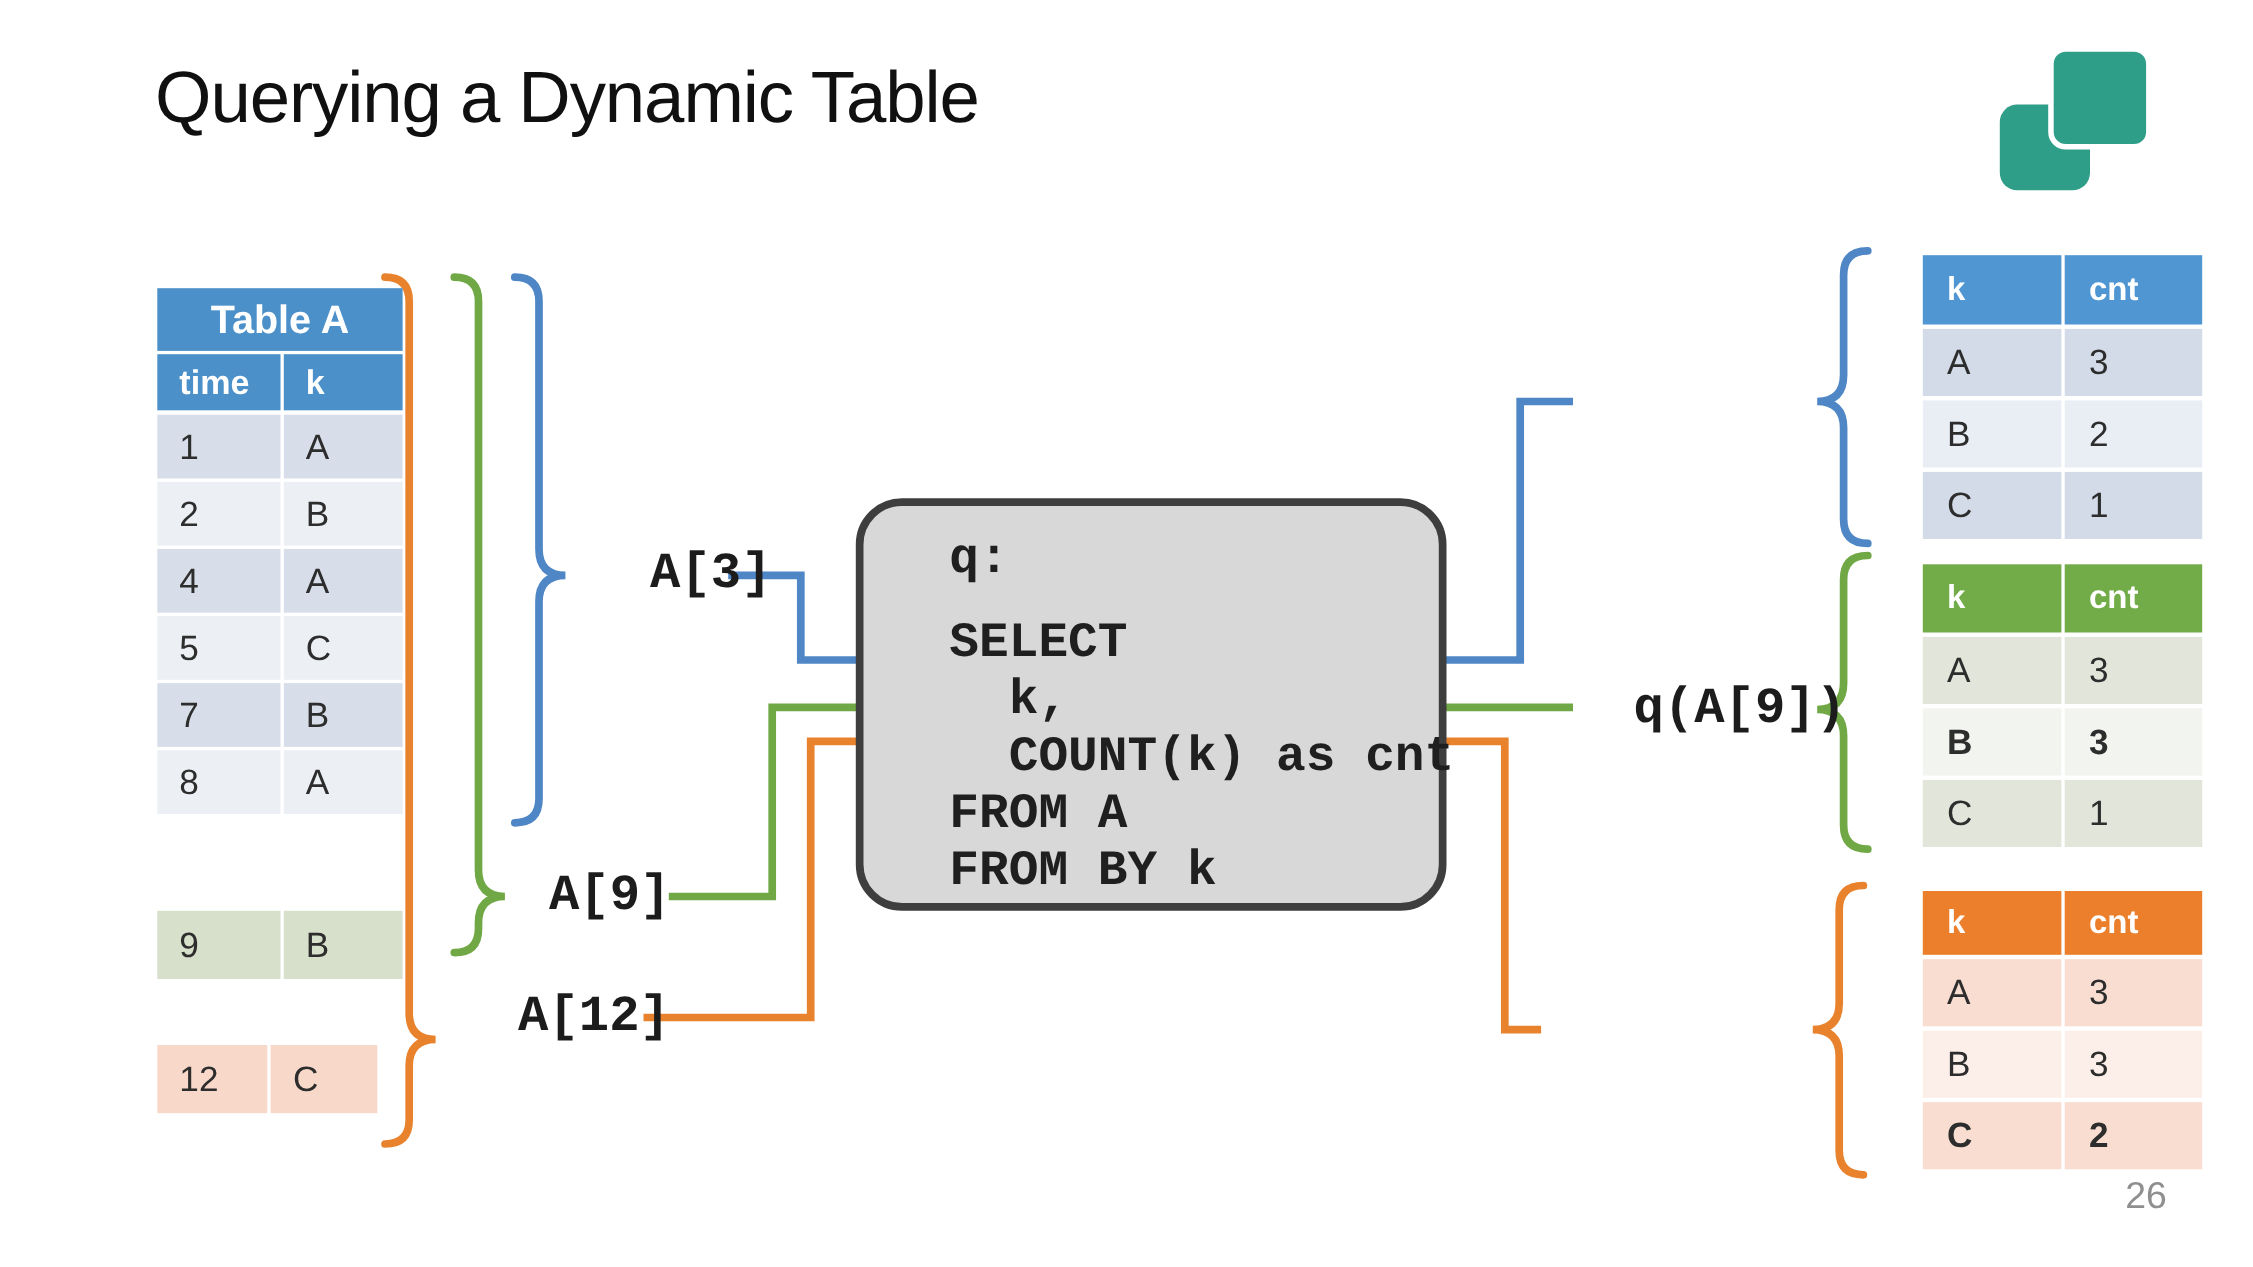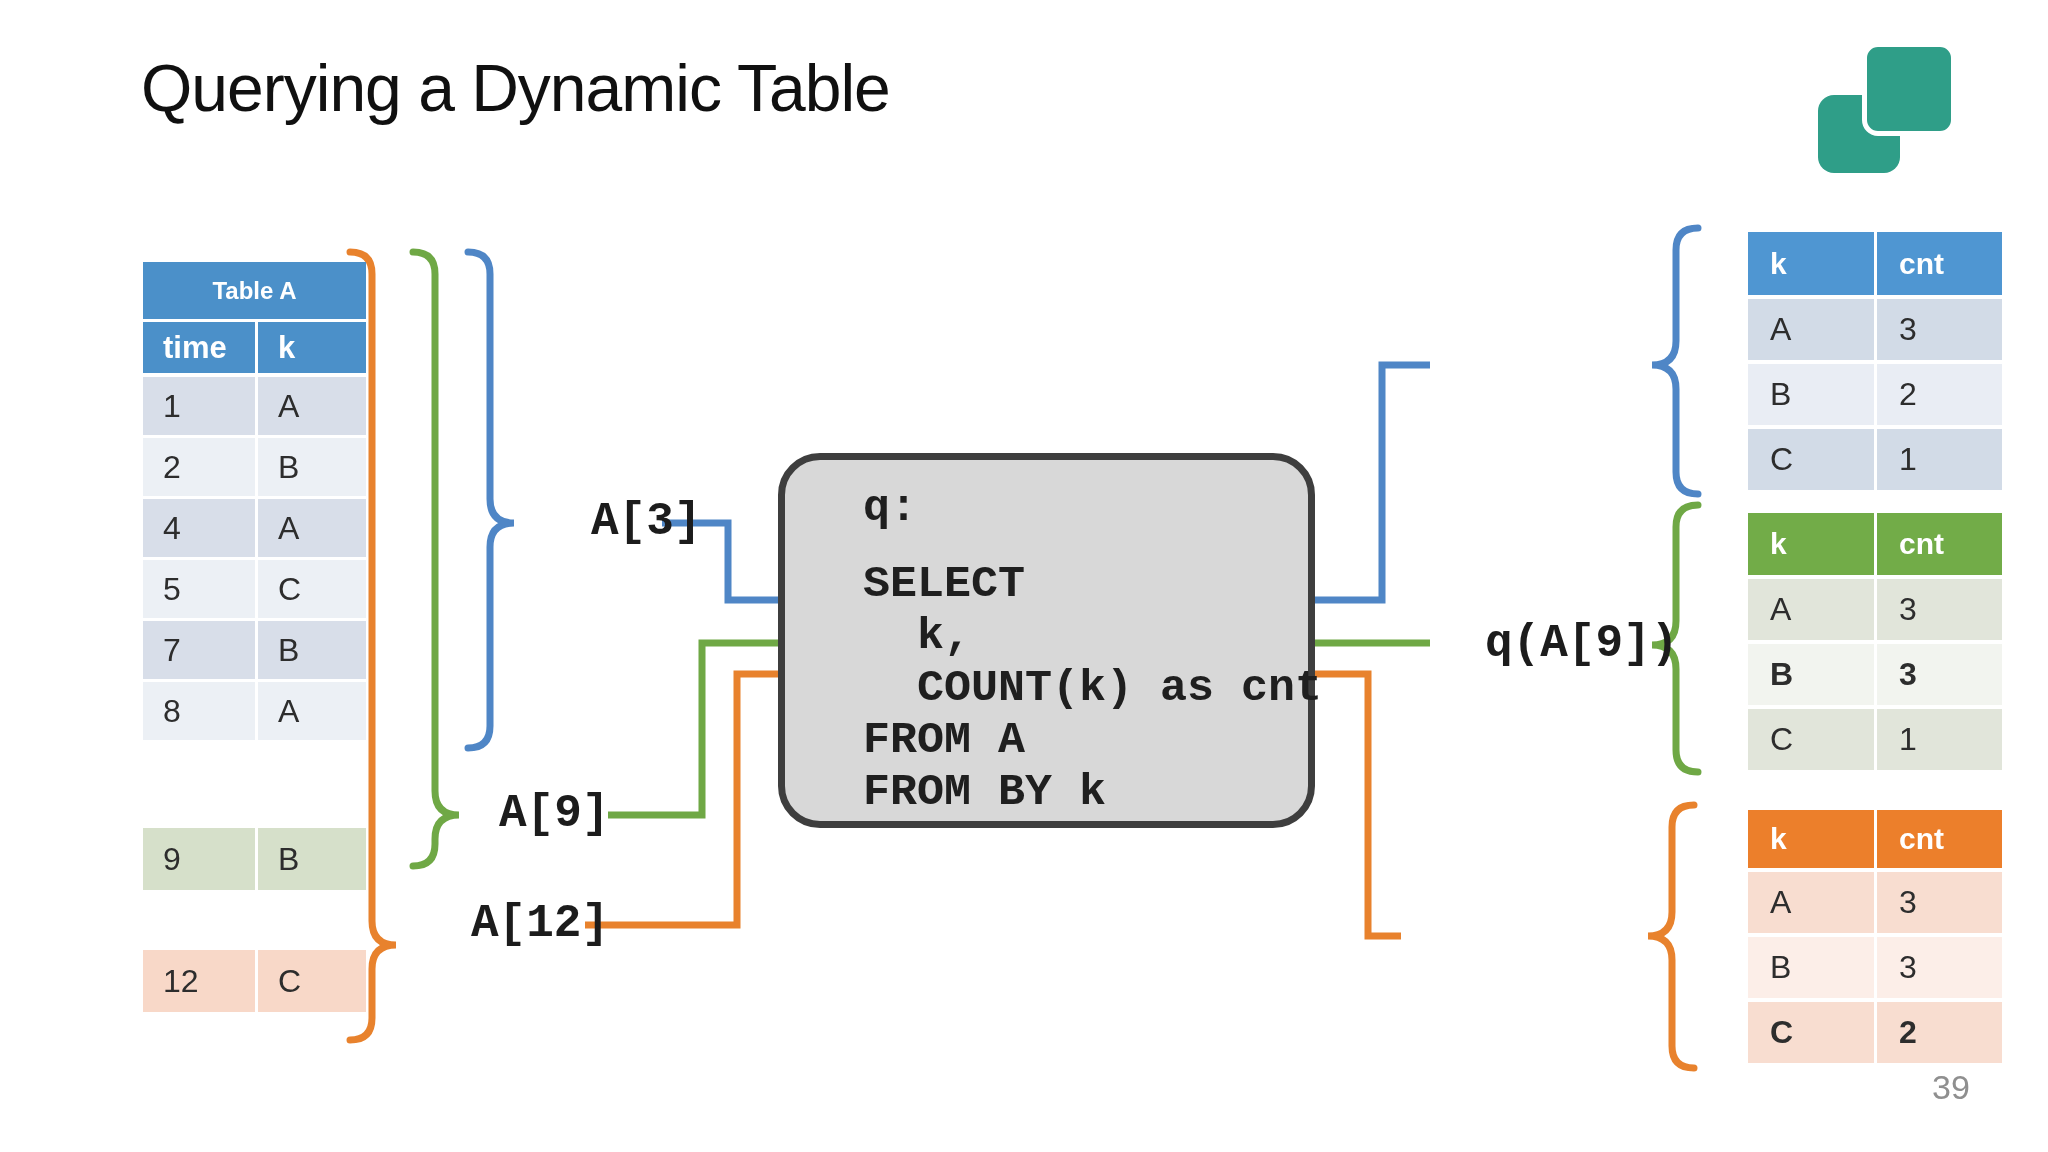--- a/index.html
+++ b/index.html
@@ -24,21 +24,21 @@
   .hcell { color:#ffffff; font-weight:bold; font-size:31px; }
   .bold { font-weight:bold; }
 
   
   .la-head  { background:#4b90c9; }
   .la-dark  { background:#d8dee9; }
   .la-light { background:#ecf0f5; }
   .la-green { background:#d6e0ca; }
   .la-salmon{ background:#f8d8c8; }
   .la-title {
-    background:#4b90c9; color:#fff; font-weight:bold; font-size:24px;
+    background:#4b90c9; color:#fff; font-weight:bold; font-size:36px;
     display:flex; align-items:center; justify-content:center;
   }
 
   
   .rt-blue-head   { background:#4f96d2; }
   .rt-blue-dark   { background:#d2dbe7; }
   .rt-blue-light  { background:#e9edf4; }
   .rt-green-head  { background:#72ac48; }
   .rt-green-dark  { background:#e1e5da; }
   .rt-green-light { background:#f2f4ef; }
@@ -126,21 +126,21 @@
       <div class="tcell la-light" style="width:112px; height:58px;">8</div>
       <div class="tcell la-light" style="width:108px; height:58px;">A</div>
     </div>
   </div>
 
   <div class="abs trow" style="left:95px; top:828px; width:223px;">
     <div class="tcell la-green" style="width:112px; height:62px;">9</div>
     <div class="tcell la-green" style="width:108px; height:62px;">B</div>
   </div>
 
-  <div class="abs trow" style="left:95px; top:950px; width:255px;">
+  <div class="abs trow" style="left:95px; top:950px; width:200px;justify-content:space-between;">
     <div class="tcell la-salmon" style="width:112px; height:62px;">12</div>
     <div class="tcell la-salmon" style="width:108px; height:62px;">C</div>
   </div>
 
   <div class="abs mlabel" style="left:543px; top:496px;">A[3]</div>
   <div class="abs mlabel" style="left:451px; top:788px;">A[9]</div>
   <div class="abs mlabel" style="left:423px; top:898px;">A[12]</div>
 
   <div class="qbox">
     <div class="abs code" style="left:30px; top:23px;">q:</div>
@@ -205,15 +205,15 @@
     <div class="trow" style="margin-bottom:4px;">
       <div class="tcell rt-orange-light" style="width:126px; height:61px; padding-left:22px;">B</div>
       <div class="tcell rt-orange-light" style="width:125px; height:61px; padding-left:22px;">3</div>
     </div>
     <div class="trow">
       <div class="tcell bold rt-orange-dark" style="width:126px; height:61px; padding-left:22px;">C</div>
       <div class="tcell bold rt-orange-dark" style="width:125px; height:61px; padding-left:22px;">2</div>
     </div>
   </div>
 
-  <div class="abs pagenum" style="left:1884px; top:1068px;">39</div>
+  <div class="abs pagenum" style="left:1884px; top:1068px;">26</div>
 
 </div>
 
 </body></html>

